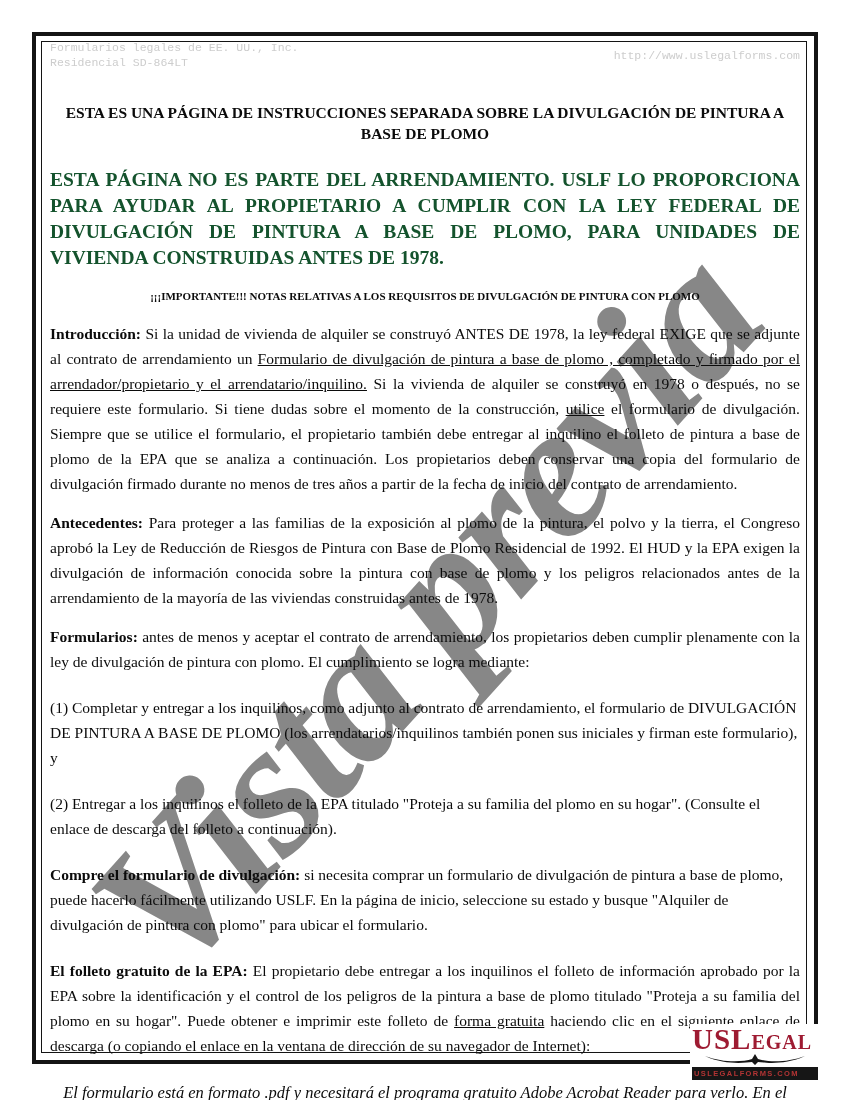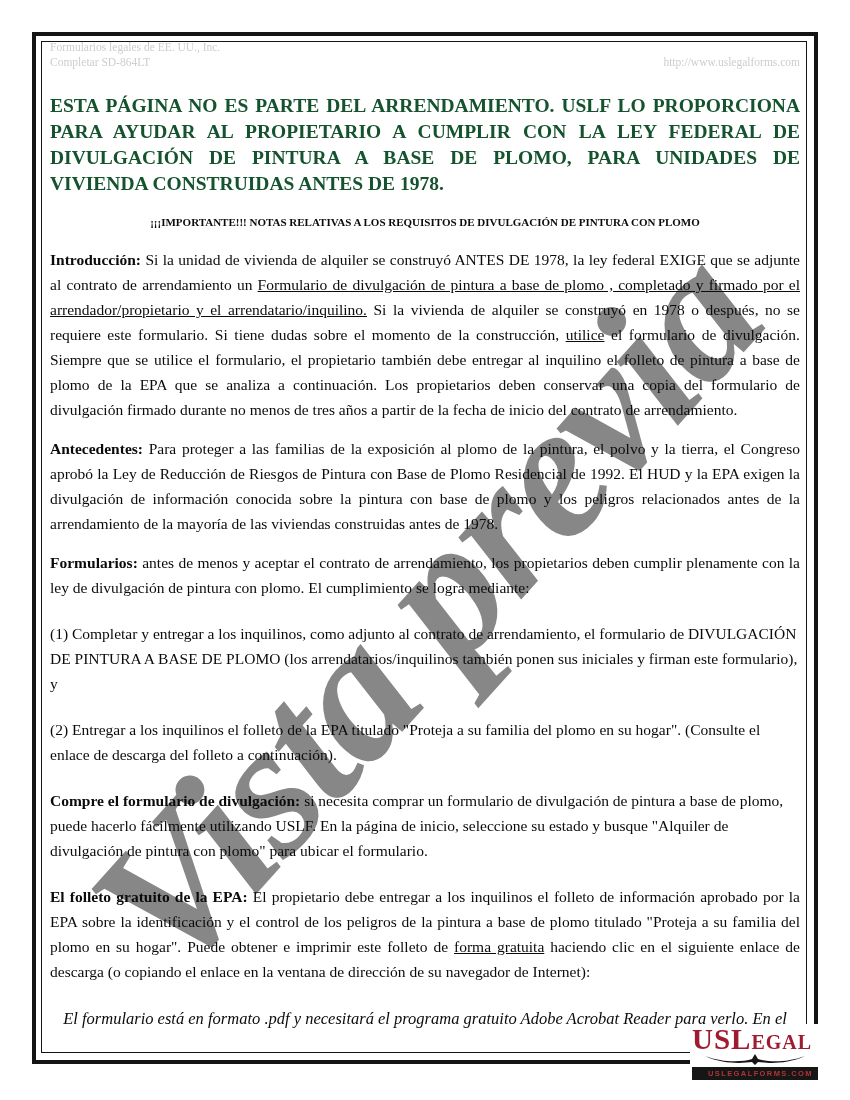--- a/index.html
+++ b/index.html
@@ -12,57 +12,58 @@
   .frame-inner{position:absolute;left:41px;top:41px;width:764px;height:1010px;border:1px solid #141414;z-index:3;pointer-events:none;}
   
   .watermark{
     position:absolute;left:425px;top:610px;z-index:1;white-space:nowrap;
     transform:translate(-50%,-50%) rotate(-48deg);
     font-family:"Liberation Serif", serif;font-style:italic;font-weight:bold;
     font-size:192px;color:#878787;letter-spacing:-4px;
   }
   .content{position:absolute;left:50px;top:40px;width:750px;z-index:2;}
   
-  .doc-header{display:flex;justify-content:space-between;align-items:flex-end;
-    font-family:Liberation Serif, serif;font-size:11.5px;line-height:15px;color:#cdcdcd;}
+  .doc-header{display:flex;justify-content:space-between;align-items:center;
+    font-family:Liberation Mono, monospace;font-size:11.5px;line-height:15px;color:#cdcdcd;}
   .title{margin-top:32px;text-align:center;font-weight:bold;font-size:15.5px;line-height:21px;}
   .red-notice{margin-top:23px;color:#14532d;font-weight:bold;font-size:19.5px;line-height:26px;text-align:justify;}
   .subtitle{margin-top:15px;text-align:center;font-weight:bold;font-size:11px;line-height:21px;padding:0 28px;}
   p.para{margin:14px 0 0 0;font-size:15.5px;line-height:25px;}
   p.justify{text-align:justify;}
   p.item{margin-top:21px;}
   .u{text-decoration:underline;}
   .link-row{margin-top:26px;text-align:center;}
   .epa-link{color:#3030cc;font-size:16px;text-decoration:underline;cursor:pointer;}
   .pdf-note{margin:24px 0 0 0;text-align:center;font-style:italic;font-size:16.5px;line-height:22px;}
   
   .logo{position:absolute;right:30px;bottom:20px;width:126px;background:#ffffff;text-align:left;z-index:5;padding:1px 2px 0 2px;}
   .logo-name{font-family:"Liberation Serif", serif;font-weight:bold;font-variant:small-caps;
     font-size:29px;line-height:28px;color:#9e1b32;letter-spacing:1px;}
   .eagle{display:block;margin:0 auto;}
   .logo-bar{margin-top:1px;background:#161616;color:#b23434;font-family:"Liberation Sans", sans-serif;
-    font-size:7.5px;font-weight:bold;letter-spacing:1.4px;padding:2px 0 2px 16px;}
+    font-size:7.5px;font-weight:bold;letter-spacing:1.4px;padding:2px 0 2px 2px;}
 </style>
 </head>
 <body>
 
 <div class="watermark">Vista previa</div>
 <div class="frame-outer"></div>
 <div class="frame-inner"></div>
 
 <div class="content">
 
   <div class="doc-header">
     <div>
       <div>Formularios legales de EE. UU., Inc.</div>
-      <div>Completar SD-864LT</div>
+      <div>Residencial SD-864LT</div>
     </div>
     <div>http://www.uslegalforms.com</div>
   </div>
 
+  <div class="title">ESTA ES UNA PÁGINA DE INSTRUCCIONES SEPARADA SOBRE LA DIVULGACIÓN DE PINTURA A BASE DE PLOMO</div>
 
   <div class="red-notice">ESTA PÁGINA NO ES PARTE DEL ARRENDAMIENTO. USLF LO PROPORCIONA PARA AYUDAR AL PROPIETARIO A CUMPLIR CON LA LEY FEDERAL DE DIVULGACIÓN DE PINTURA A BASE DE PLOMO, PARA UNIDADES DE VIVIENDA CONSTRUIDAS ANTES DE 1978.</div>
 
   <div class="subtitle">¡¡¡IMPORTANTE!!! NOTAS RELATIVAS A LOS REQUISITOS DE DIVULGACIÓN DE PINTURA CON PLOMO</div>
 
   <p class="para justify"><b>Introducción:</b><span> Si la unidad de vivienda de alquiler se construyó ANTES DE 1978, la ley federal EXIGE que se adjunte al contrato de arrendamiento un </span><span class="u">Formulario de divulgación de pintura a base de plomo , completado y firmado por el arrendador/propietario y el arrendatario/inquilino.</span><span> Si la vivienda de alquiler se construyó en 1978 o después, no se requiere este formulario. Si tiene dudas sobre el momento de la construcción, </span><span class="u">utilice</span><span> el formulario de divulgación. Siempre que se utilice el formulario, el propietario también debe entregar al inquilino el folleto de pintura a base de plomo de la EPA que se analiza a continuación. Los propietarios deben conservar una copia del formulario de divulgación firmado durante no menos de tres años a partir de la fecha de inicio del contrato de arrendamiento.</span></p>
 
   <p class="para justify"><b>Antecedentes:</b><span> Para proteger a las familias de la exposición al plomo de la pintura, el polvo y la tierra, el Congreso aprobó la Ley de Reducción de Riesgos de Pintura con Base de Plomo Residencial de 1992. El HUD y la EPA exigen la divulgación de información conocida sobre la pintura con base de plomo y los peligros relacionados antes de la arrendamiento de la mayoría de las viviendas construidas antes de 1978.</span></p>
 
   <p class="para justify"><b>Formularios:</b><span> antes de menos y aceptar el contrato de arrendamiento, los propietarios deben cumplir plenamente con la ley de divulgación de pintura con plomo. El cumplimiento se logra mediante:</span></p>

